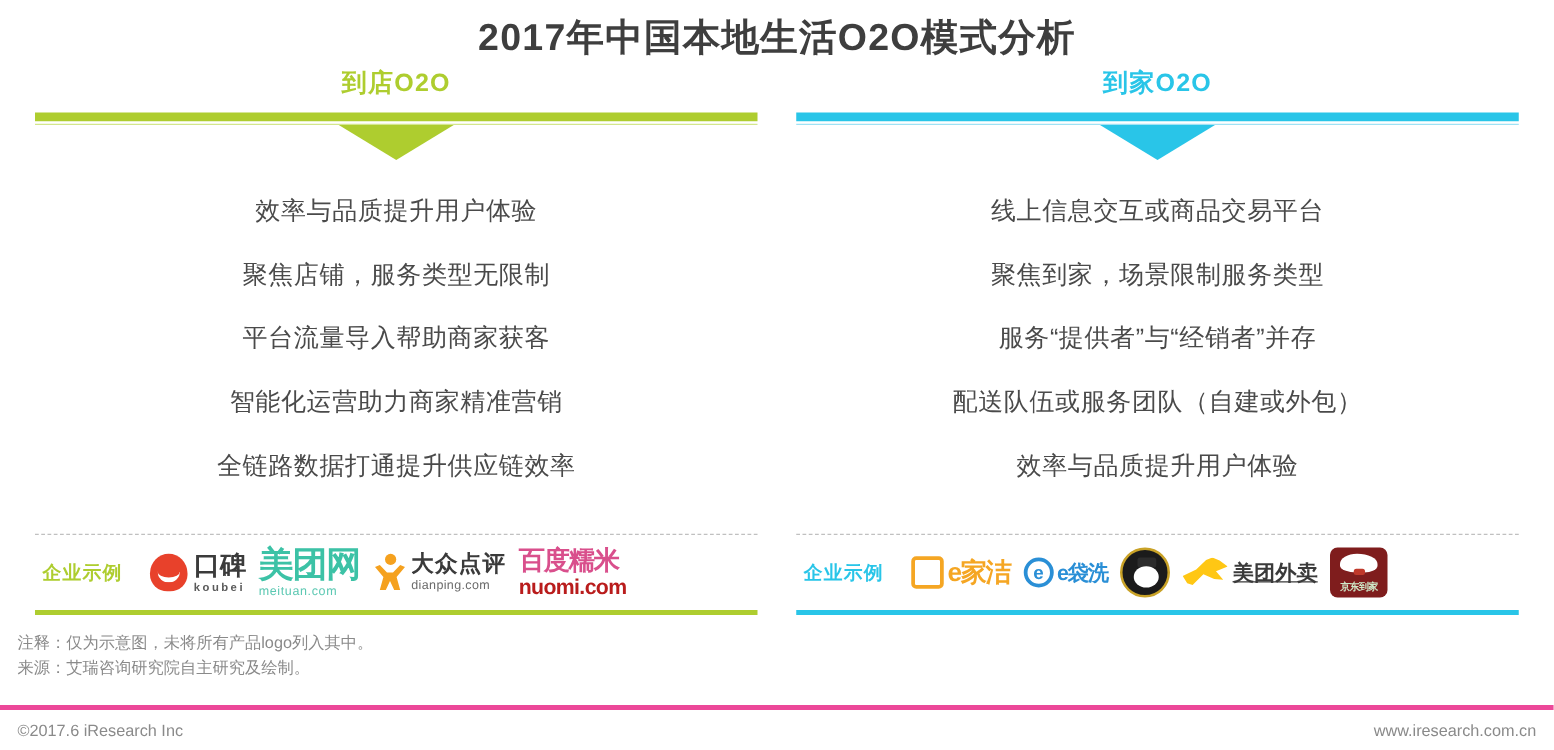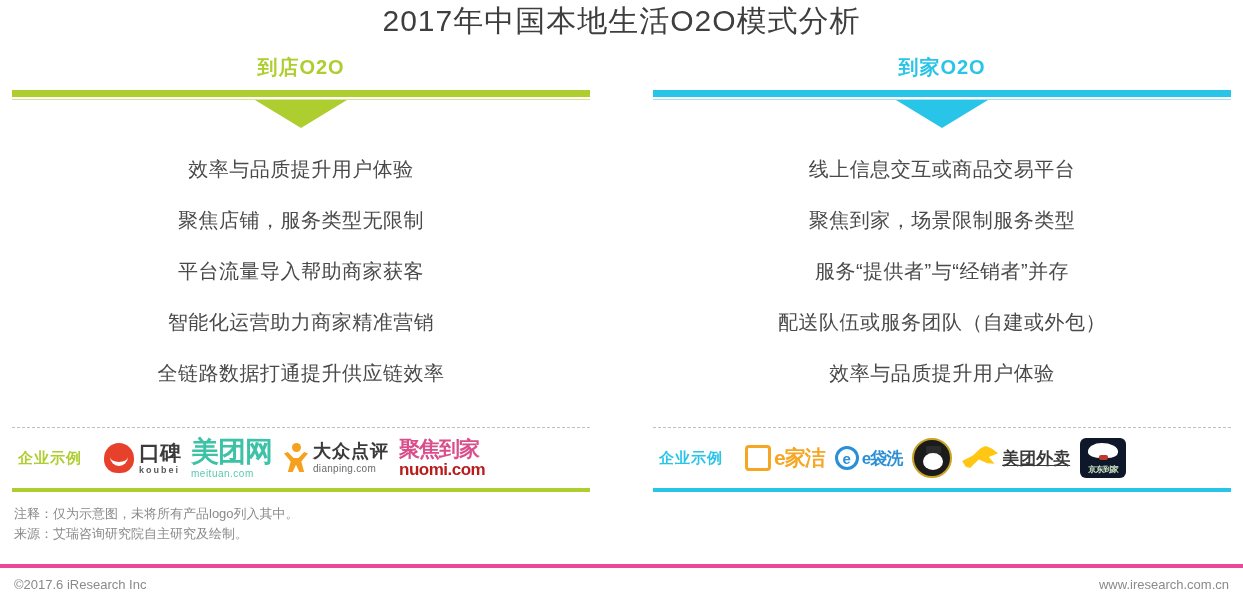--- a/index.html
+++ b/index.html
@@ -16,32 +16,33 @@
     position: relative;
     width: 1243px;
     height: 600px;
     background: #ffffff;
   }
 
   
   .title {
     text-align: center;
     font-size: 30px;
-    font-weight: normal;
+    font-weight: bold;
     color: #3e3e3e;
     letter-spacing: 1px;
+    padding-top: 10px;
     height: 52px;
     line-height: 42px;
   }
 
   
   .columns {
     display: flex;
     justify-content: space-between;
-    padding: 0 12px;
+    padding: 0 28px;
     height: 440px;
   }
 
   .column {
     width: 578px;
     display: flex;
     flex-direction: column;
   }
 
   .col-head {
@@ -253,21 +254,21 @@
   .wm-roo {
     width: 36px; height: 24px;
     background: #ffc714;
     clip-path: polygon(0% 62%, 30% 40%, 52% 8%, 66% 0%, 82% 10%, 100% 30%, 74% 46%, 90% 74%, 70% 72%, 46% 56%, 22% 92%, 10% 86%);
   }
   .wm-cn { font-size: 17px; font-weight: bold; color: #3a3a3a; letter-spacing: 0px; text-decoration: underline; }
 
   
   .jd-badge {
     width: 46px; height: 40px;
-    background: #0f172a;
+    background: #7f1d1d;
     border-radius: 6px;
     position: relative;
     overflow: hidden;
   }
   .jd-dog {
     position: absolute;
     left: 8px; top: 5px;
     width: 30px; height: 15px;
     background: #ffffff;
     border-radius: 50% 60% 40% 50% / 60% 60% 40% 40%;
@@ -368,21 +369,21 @@
           <div class="logo lg-dianping">
             <div class="dp-mark"></div>
             <div class="dp-text">
               <span class="dp-cn">大众点评</span>
               <span class="dp-en">dianping.com</span>
             </div>
           </div>
 
           <div class="logo lg-nuomi">
             <div class="nm-text">
-              <span class="nm-cn">聚焦到家</span>
+              <span class="nm-cn">百度糯米</span>
               <span class="nm-en">nuomi.com</span>
             </div>
           </div>
 
         </div>
       </div>
 
       <div class="bottom-rule green"></div>
     </div>
 

